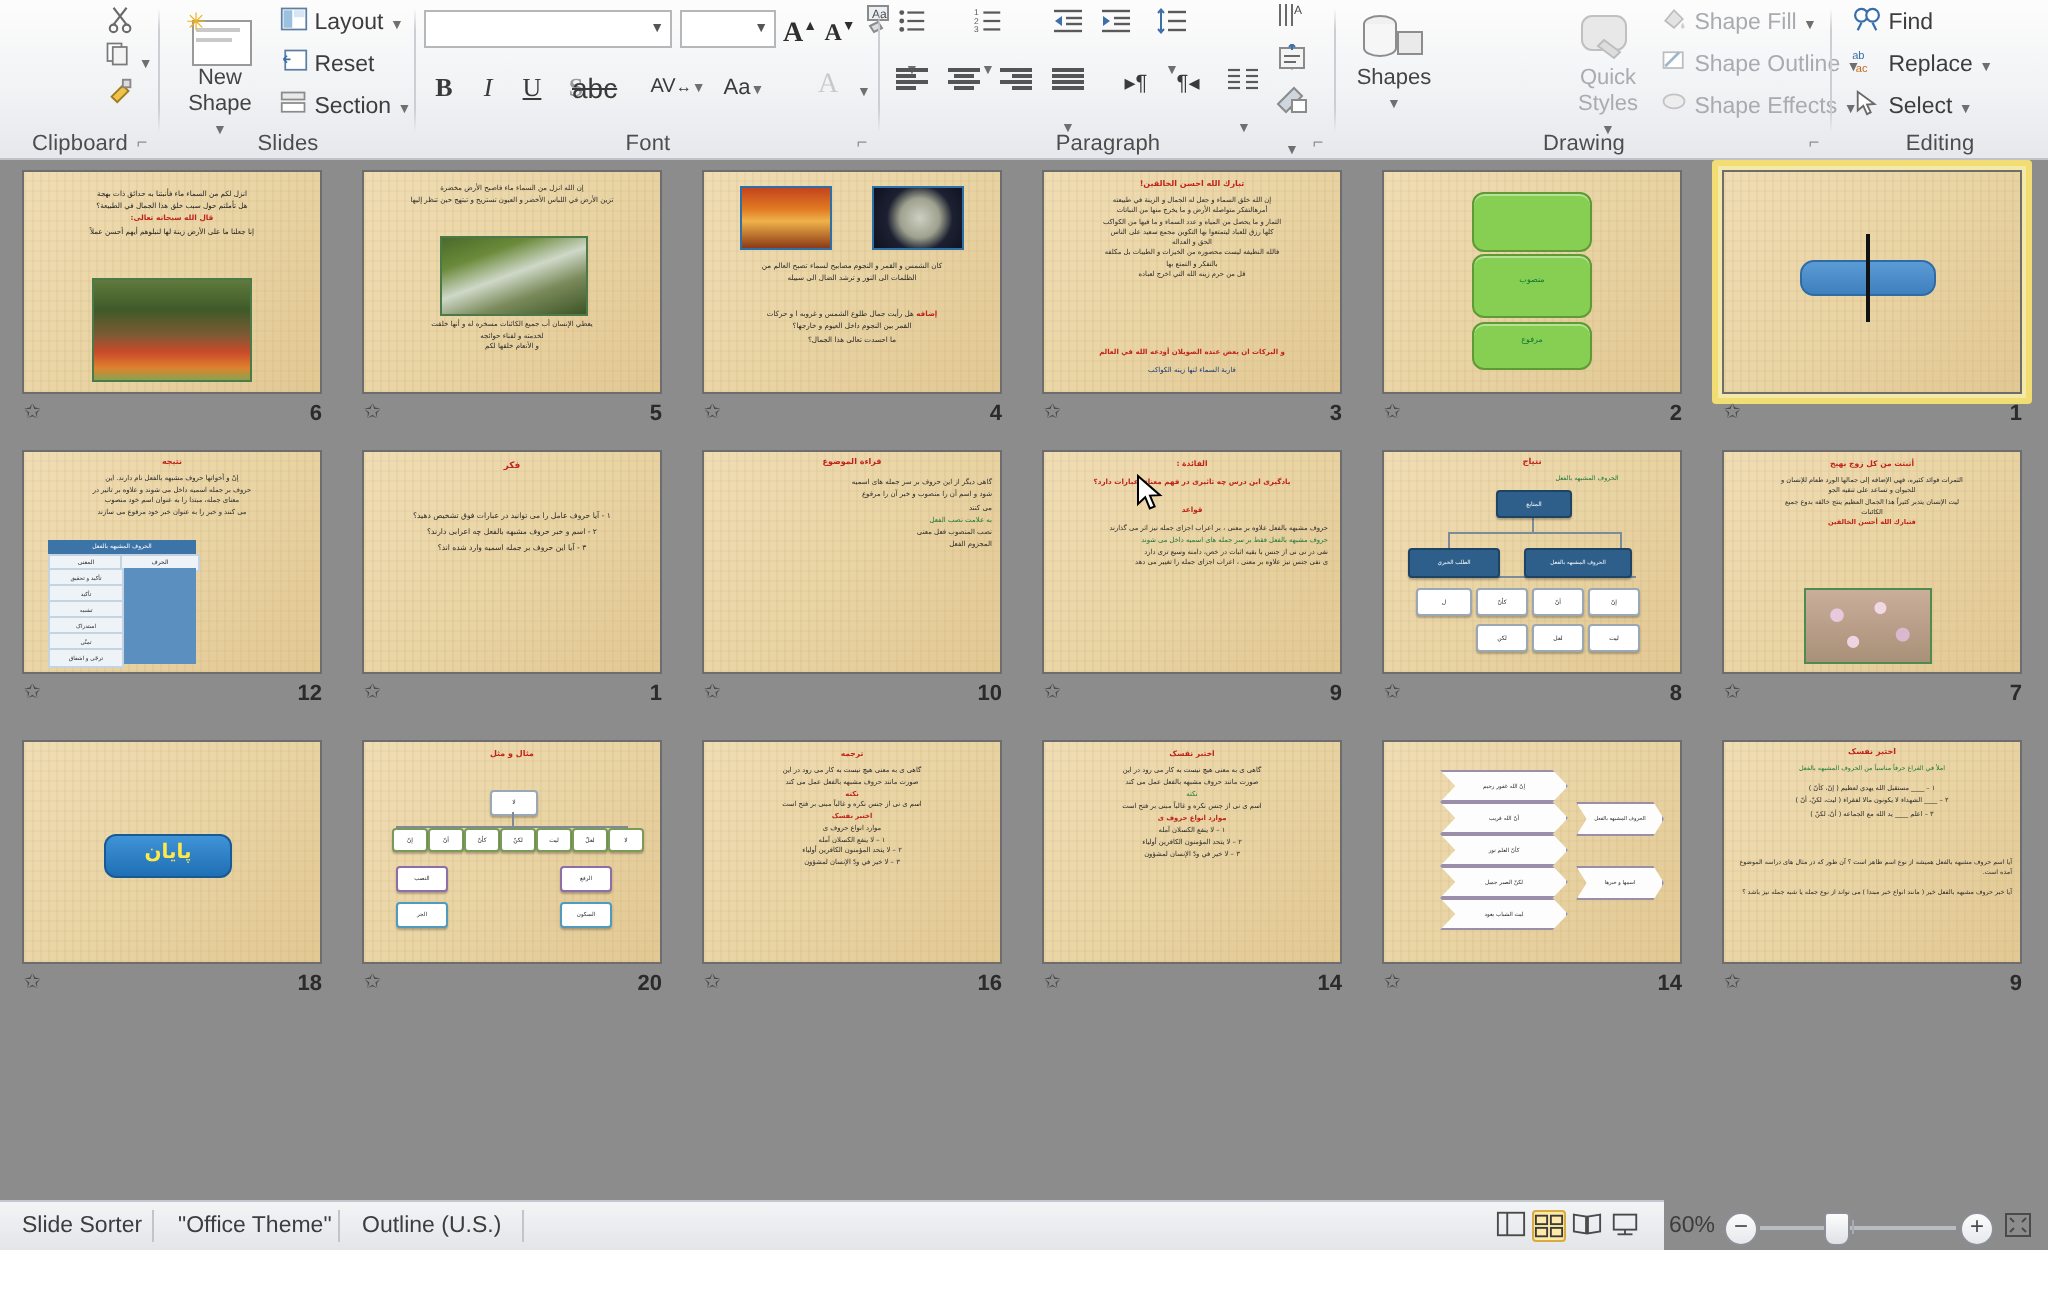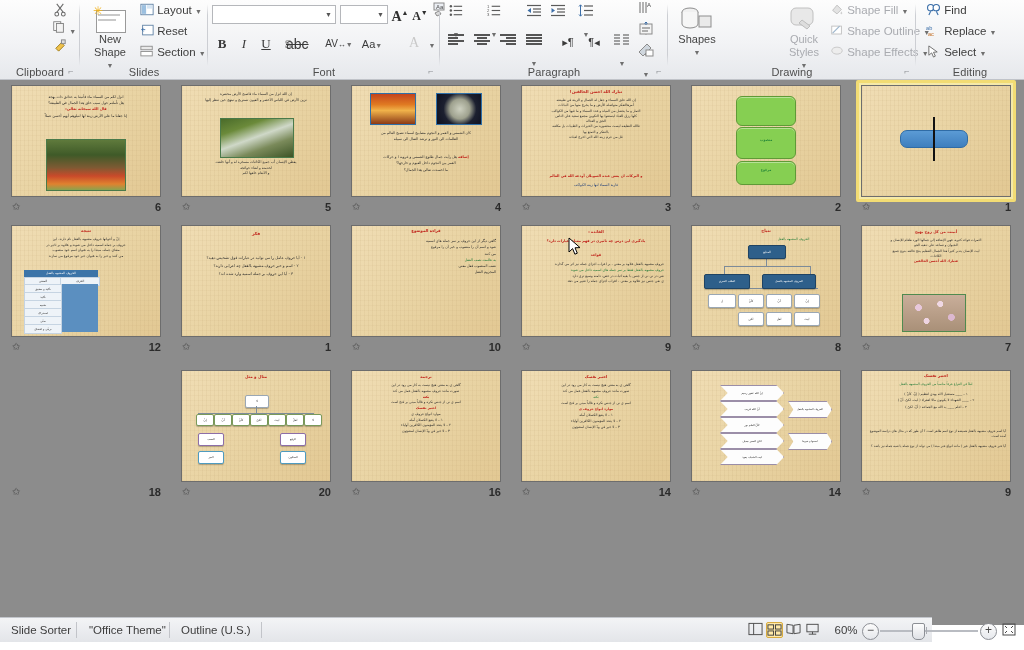--- a/index.html
+++ b/index.html
@@ -120,21 +120,21 @@
   
   .chev{position:absolute;background:#fdfdfd;border:1px solid #9b8ea8;
     box-shadow:0 1px 1px rgba(0,0,0,.2);
     clip-path:polygon(0% 0%, 88% 0%, 100% 50%, 88% 100%, 0% 100%, 12% 50%);}
   
   .tblhead{position:absolute;background:#3c74a8;}
   .tblcell{position:absolute;background:#eef3f8;border:1px solid #c6d4e2;}
   .tblblue{position:absolute;background:#5b8fc0;}
   
   #status{
-    position:absolute;left:0;top:617px;width:932px;height:25px;
+    position:absolute;left:0;top:600px;width:832px;height:25px;
     background:linear-gradient(#f3f4f6,#e3e5e9);
     border-top:1px solid #c3c6cc;box-sizing:border-box;
   }
   .st-item{
     position:absolute;top:0;height:24px;line-height:24px;font-size:11.5px;color:#3d3d3d;
     padding:0 9px;box-sizing:border-box;
   }
   .st-div{position:absolute;top:4px;height:16px;width:1px;background:#c2c4c9;}
   .viewbtn{
     position:absolute;top:4px;width:17px;height:16px;box-sizing:border-box;
@@ -759,20 +759,27 @@
                      radial-gradient(circle at 78% 62%, #dcb8d0 0 6%, transparent 7%),
                      radial-gradient(circle at 38% 72%, #eed4e2 0 6%, transparent 7%),
                      linear-gradient(#c9ae9a,#a99078);"></div>
       </div>
     </div>
     <div class="slide-star">✩</div>
     <div class="slide-num">7</div>
   </div>
 
   <div class="slide-cell" style="left:11px;top:290px;">
+    <div class="slide-frame">
+      <div class="parch">
+        <div class="bluebtn18" style="left:40px;top:46px;width:62px;height:20px;">
+          <span>پایان</span>
+        </div>
+      </div>
+    </div>
     <div class="slide-star">✩</div>
     <div class="slide-num">18</div>
   </div>
 
   <div class="slide-cell" style="left:181px;top:290px;">
     <div class="slide-frame">
       <div class="parch">
         <div class="ar tit-red" style="position:absolute;left:0;top:4px;width:100%;font-size:4px;">مثال و مثل</div>
         <div class="onode" style="left:63px;top:24px;width:22px;height:11px;">
           <div class="ar" style="font-size:3px;line-height:11px;">لا</div>

